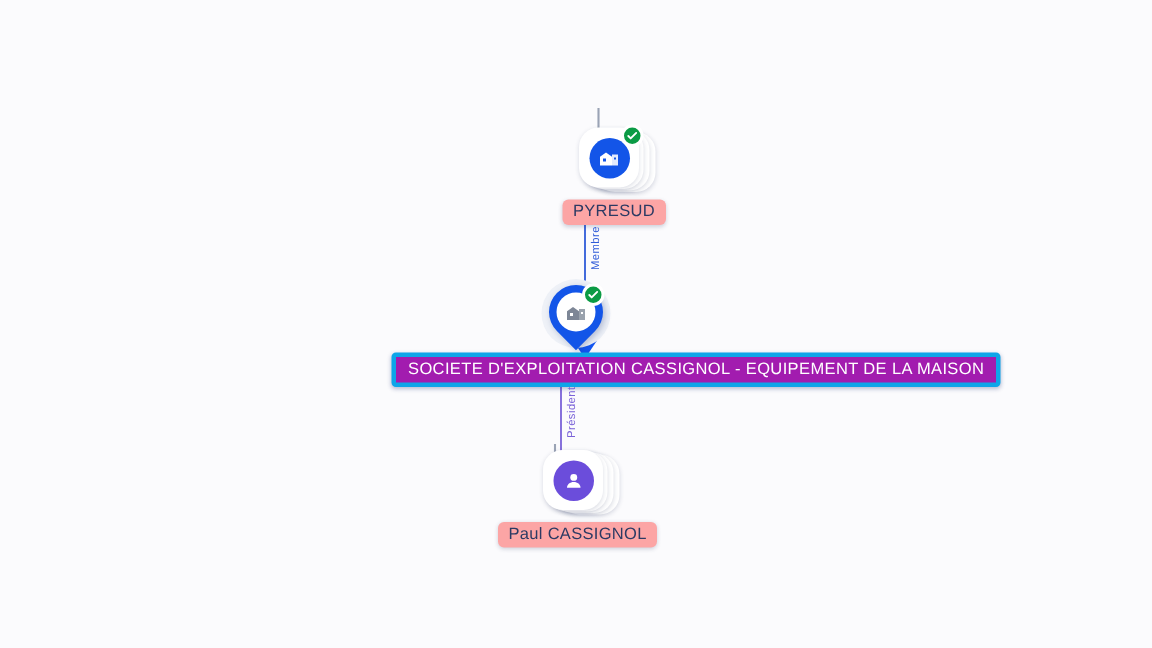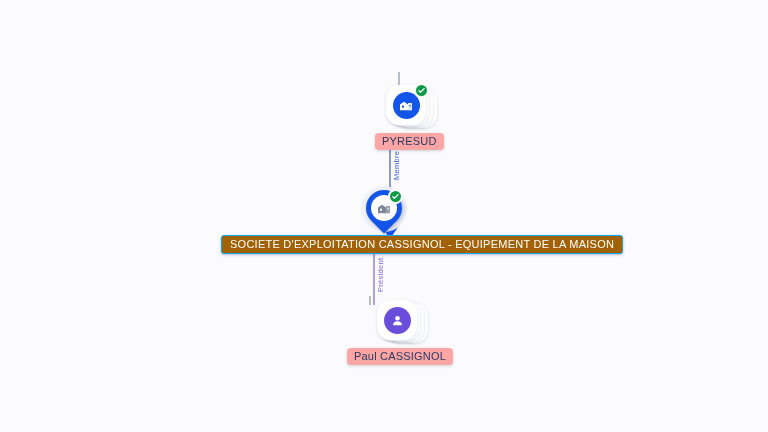--- a/index.html
+++ b/index.html
@@ -99,29 +99,30 @@
     white-space: nowrap;
     box-shadow: 0 1px 3px rgba(40,55,95,0.22);
     letter-spacing: 0.2px;
   }
   .chip .first { font-weight: 400; }
   .chip .last  { font-weight: 400; }
 
   
   .chip-selected {
     position: absolute;
-    background: #a16207;
+    background: #a21caf;
     color: #ffffff;
-    border: 1px solid #0ea5e9;
+    border: 3px solid #0ea5e9;
     border-radius: 3px;
     padding: 2px 8px 3px 8px;
     font-size: 11px;
     white-space: nowrap;
     letter-spacing: 0.25px;
     box-shadow: 0 1px 3px rgba(20,40,110,0.3);
+    margin-left: 40px;
   }
 
   
   .pin-wrap {
     position: relative;
     width: 54px;
     height: 56px;
   }
   .pin-halo {
     position: absolute;
@@ -239,21 +240,21 @@
         <path d="M5 12.5l4.2 4.2L19 7" stroke="#ffffff" stroke-width="3.4" fill="none" stroke-linecap="round" stroke-linejoin="round"></path>
       </svg>
     </div>
   </div>
 </div>
 
 <div class="chip-selected" style="left:221px; top:235px;">SOCIETE D'EXPLOITATION CASSIGNOL - EQUIPEMENT DE LA MAISON</div>
 
 <div class="edge-label president" style="left:376px; top:292px;">Président</div>
 
-<div class="node" style="left:347px; top:300px;">
+<div class="node" style="left:332px; top:300px;">
   <div class="stack">
     <div class="card c3"></div>
     <div class="card c2"></div>
     <div class="card c1"></div>
     <div class="card c0"></div>
     <div class="badge-slot">
       <div class="disc purple">
         <svg width="15" height="15" viewBox="0 0 24 24" aria-hidden="true">
           <circle cx="12" cy="8.4" r="3.7" fill="#ffffff"></circle>
           <path d="M4.8 19.5c0-3.8 3.2-6.2 7.2-6.2s7.2 2.4 7.2 6.2z" fill="#ffffff"></path>

